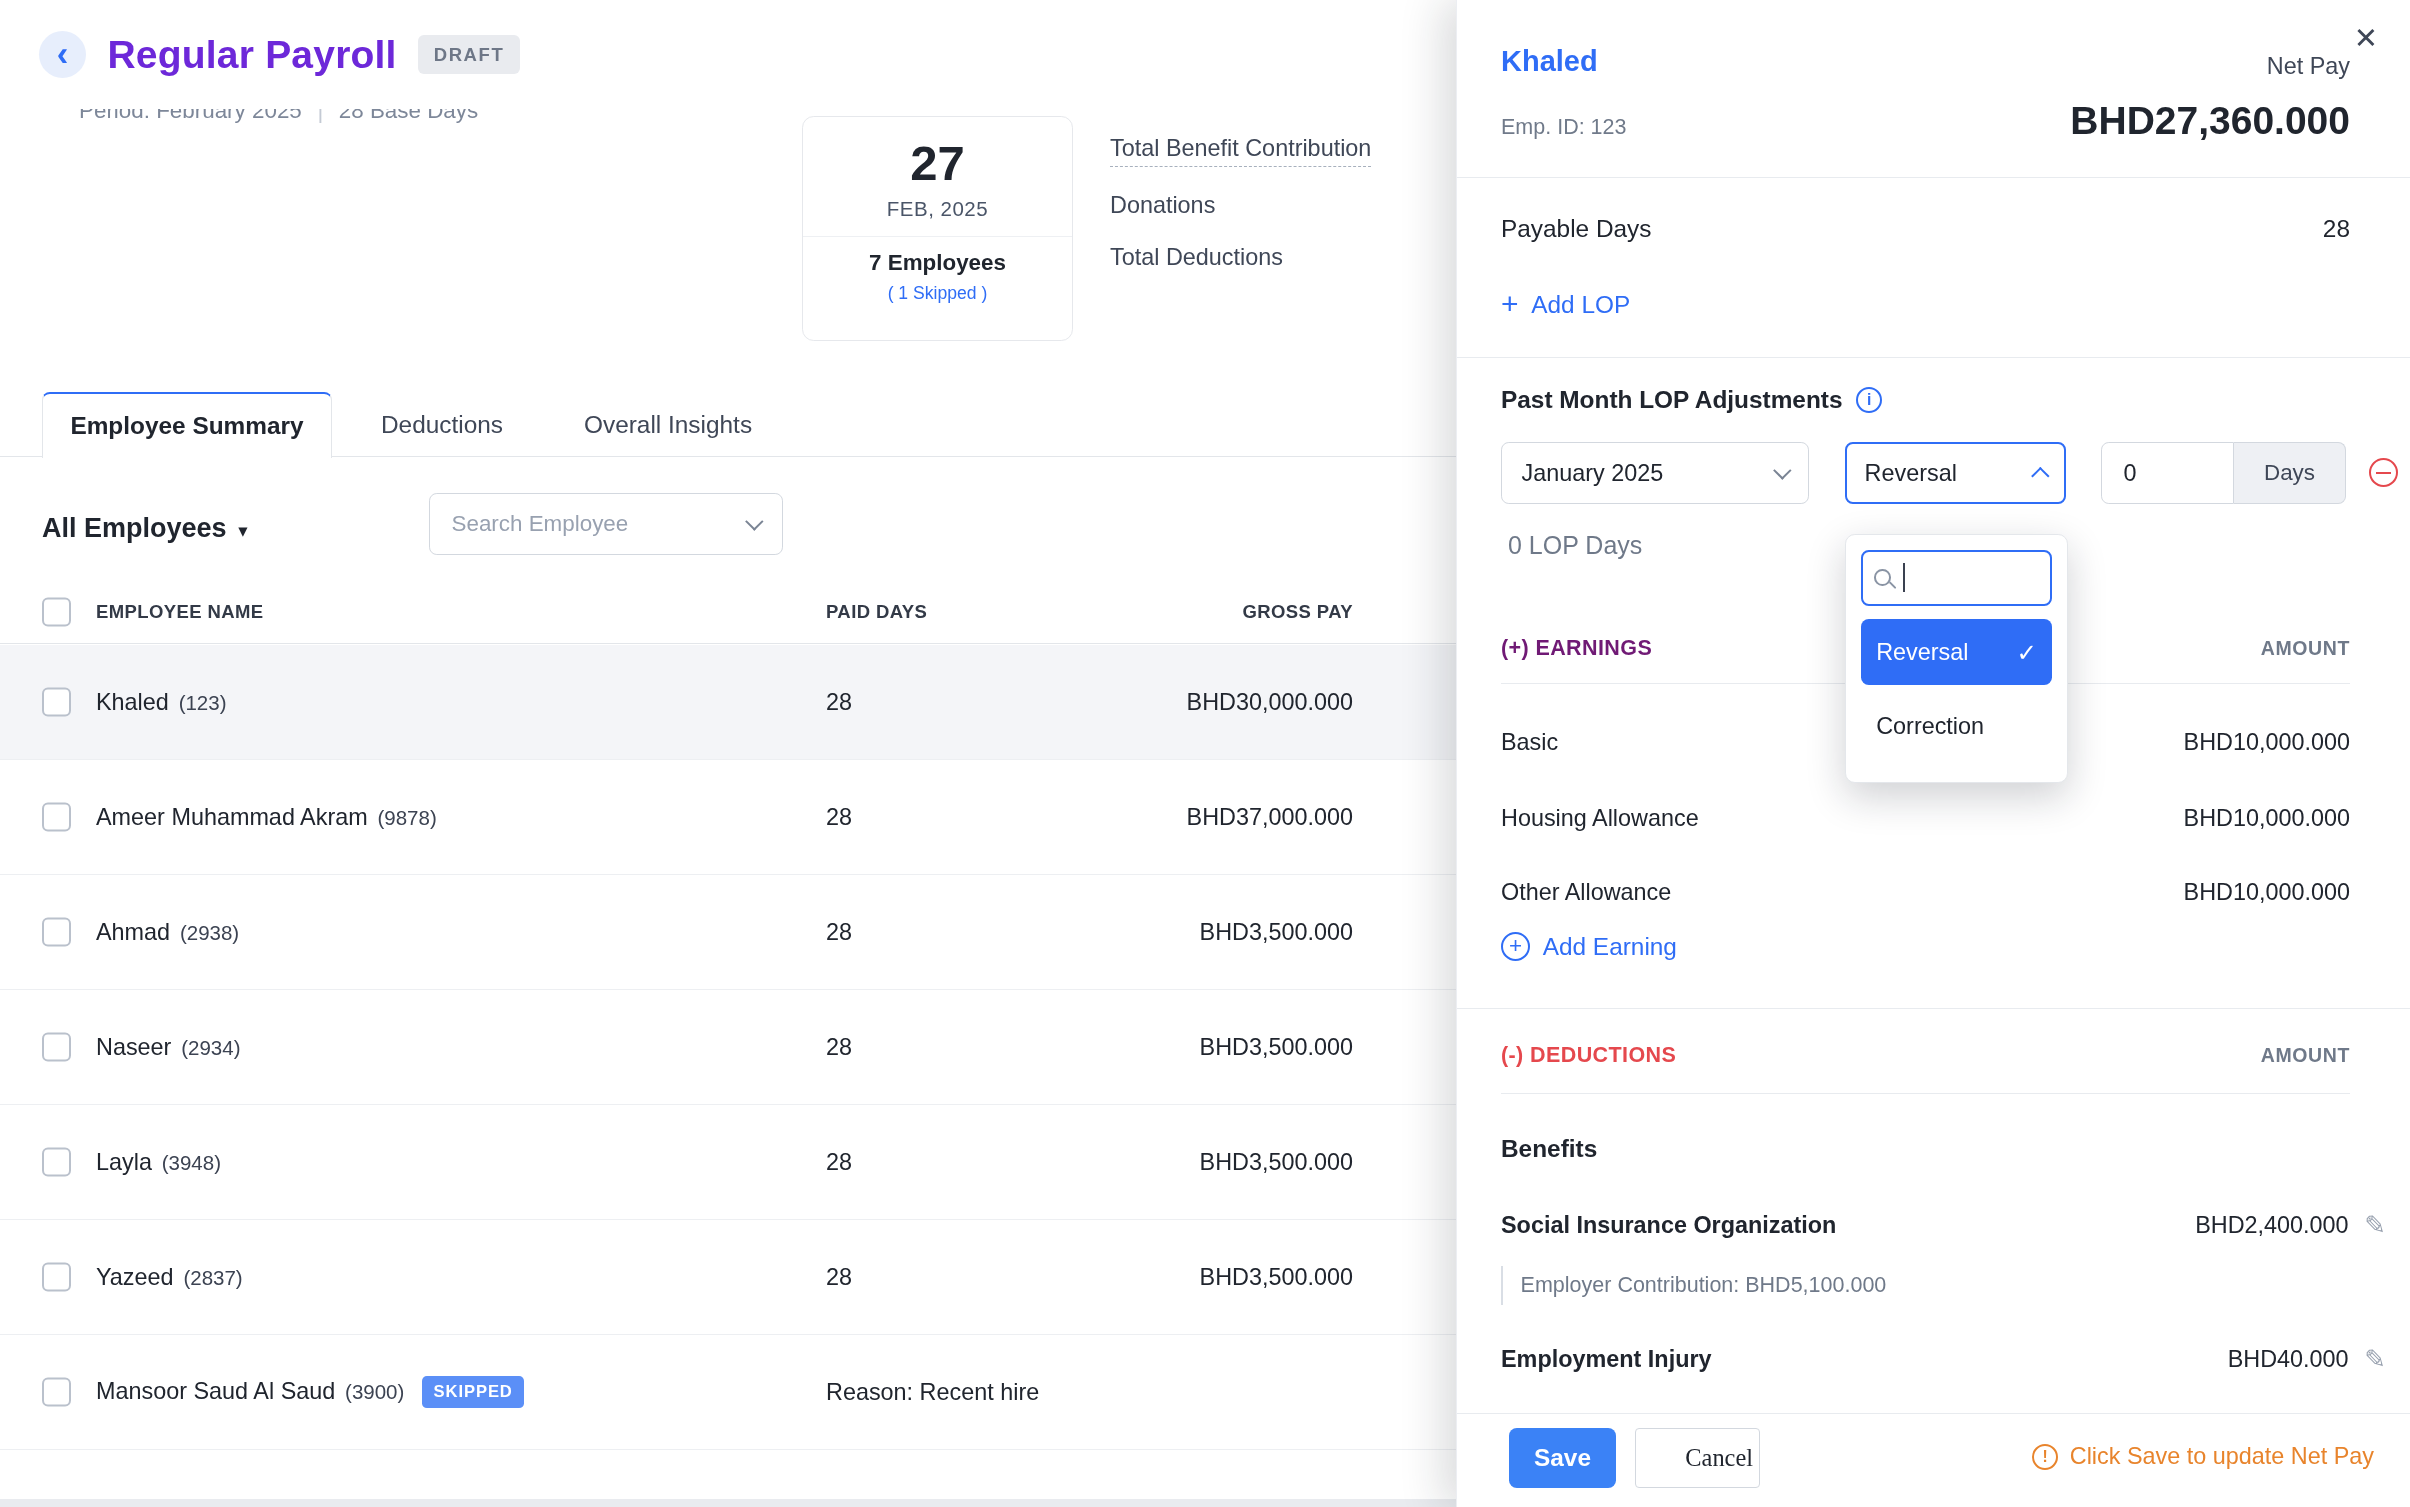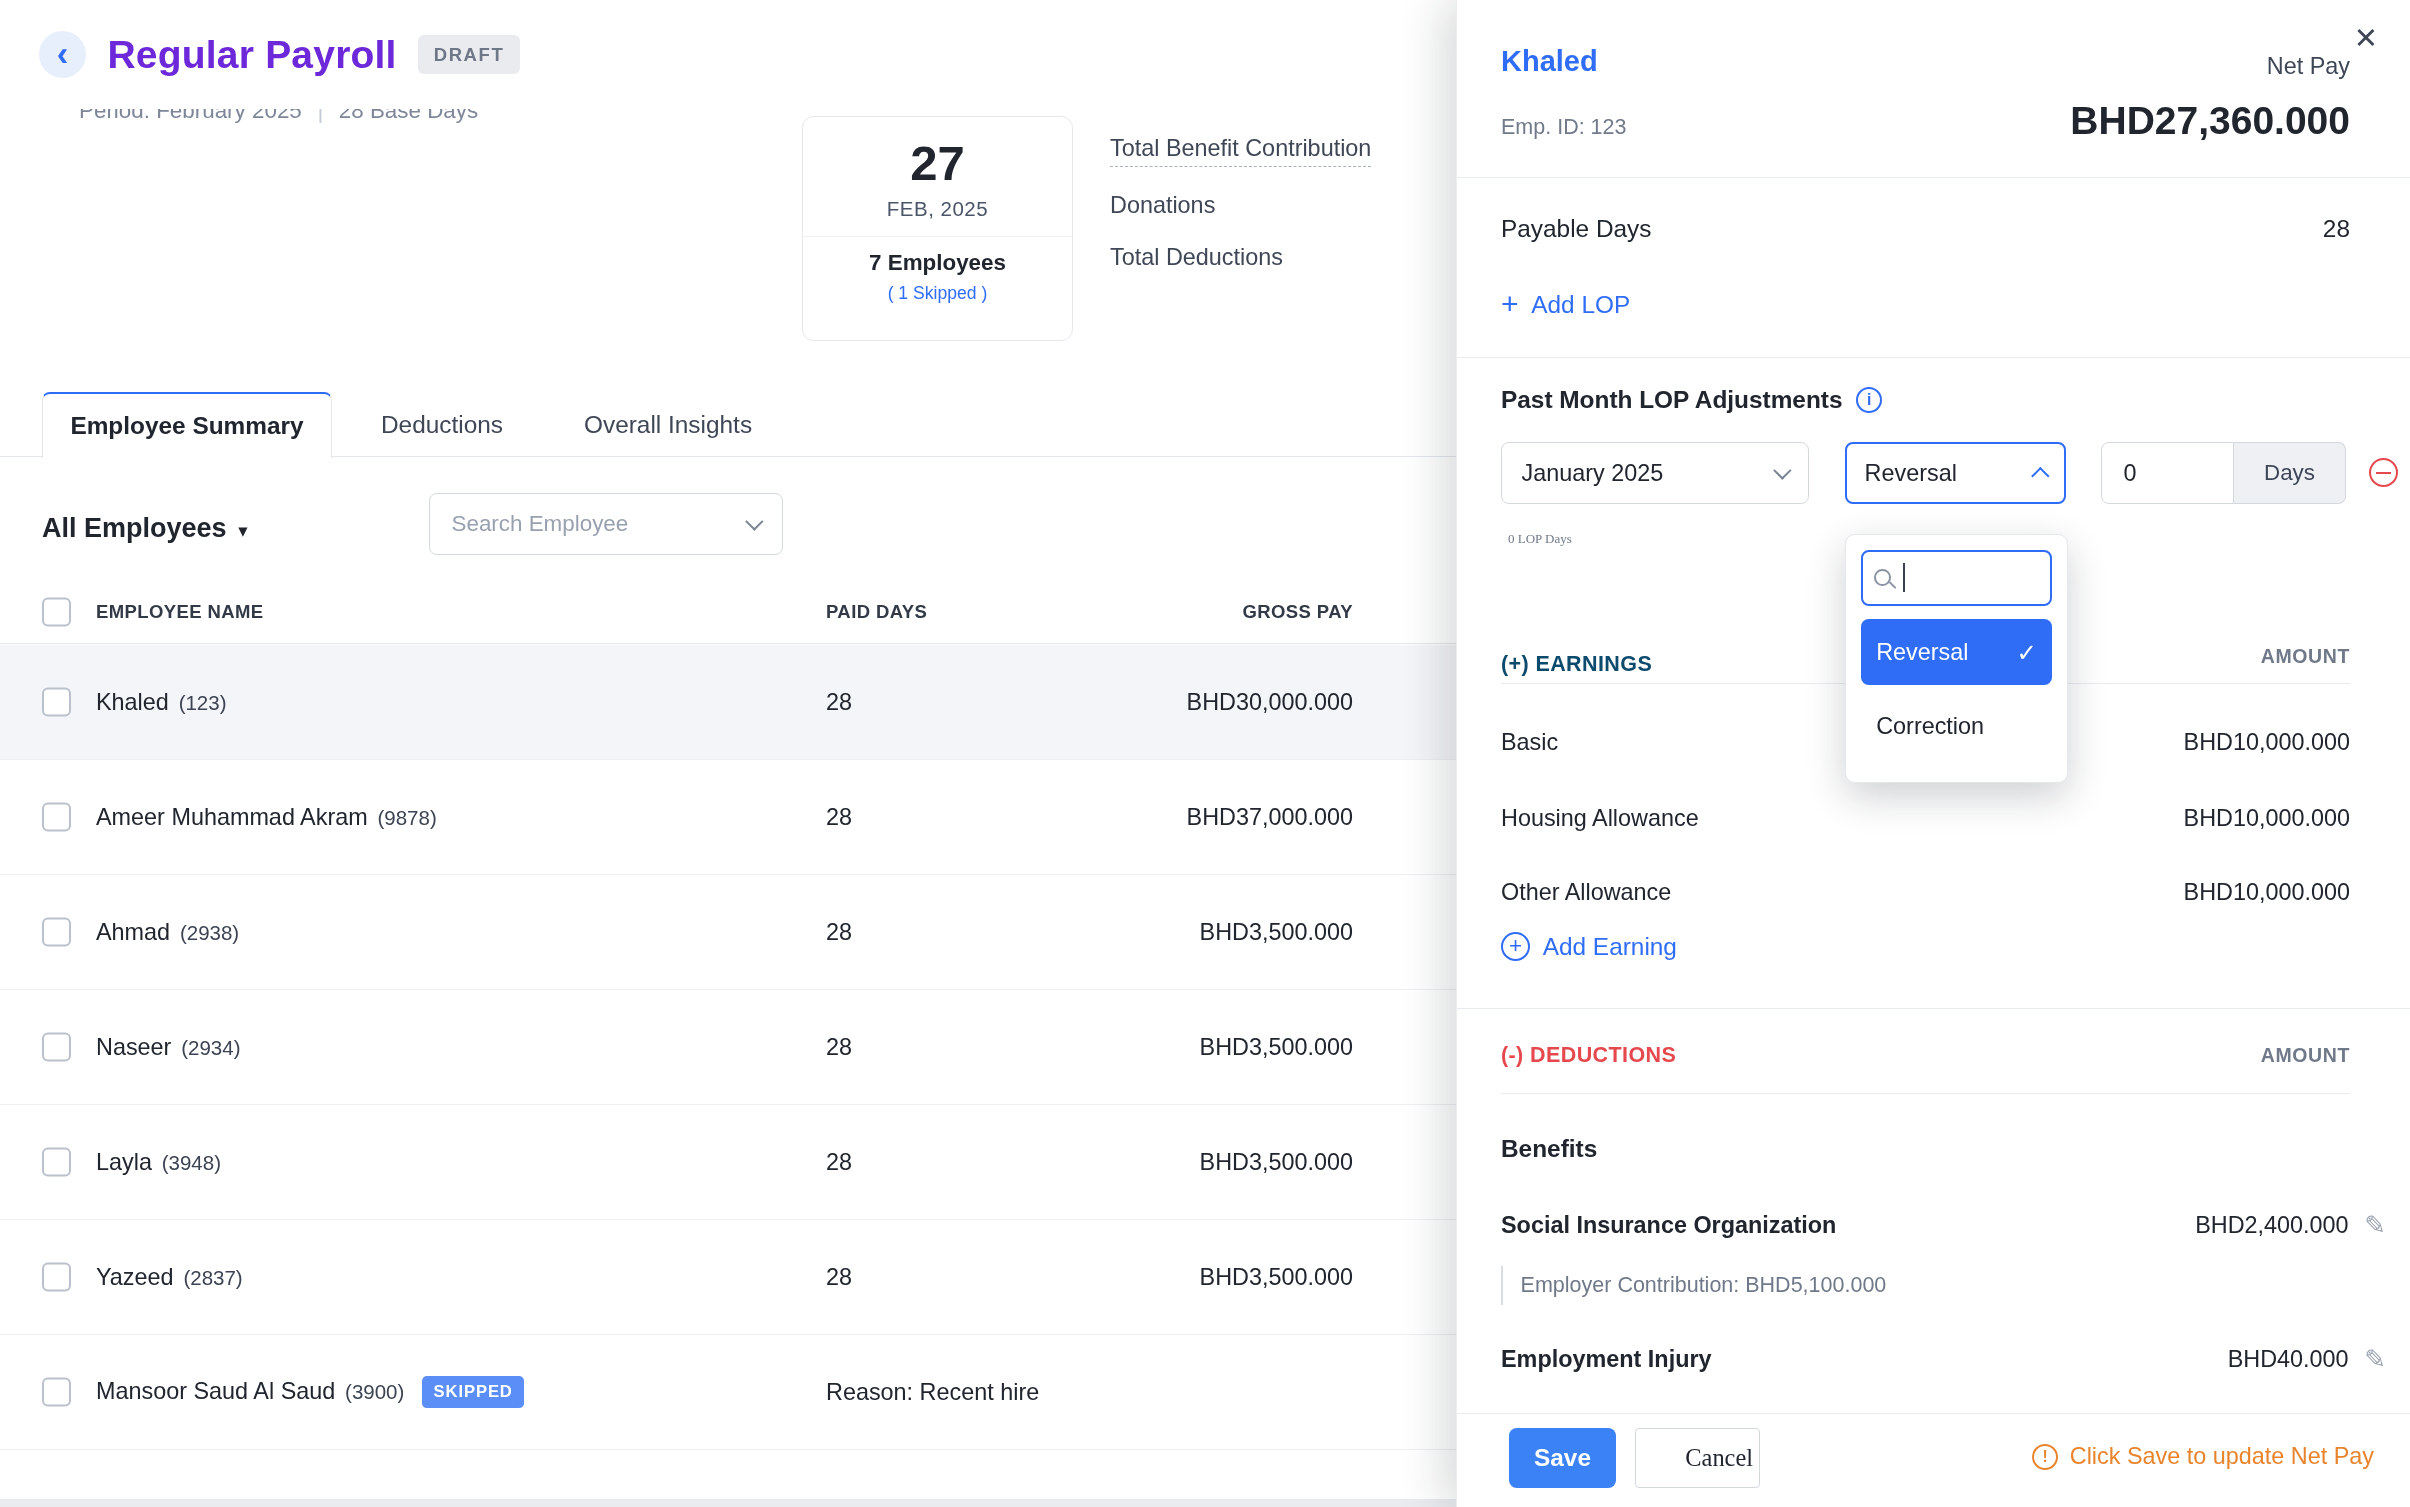--- a/index.html
+++ b/index.html
@@ -127,27 +127,27 @@
   .days-input { width:133px; height:62px; border:1px solid #d3d8df; border-radius:7.8px 0 0 7.8px;
                 padding:0 0 0 21.5px; font-size:23.4px; color:var(--dark); outline:none; background:#fff;
                 font-family:inherit; }
   .days-addon { width:112px; height:62px; border:1px solid #d3d8df; border-left:none; border-radius:0 7.8px 7.8px 0;
                 background:#eef0f4; display:flex; align-items:center; justify-content:center;
                 font-size:22.4px; color:#3f4757; }
   .remove-icon { position:absolute; left:912px; top:458px; width:29px; height:29px; border:2px solid #e5484d;
                  border-radius:50%; cursor:pointer; }
   .remove-icon::after { content:""; position:absolute; left:4.9px; right:4.9px; top:50%; height:2.4px;
                         margin-top:-1px; background:#e5484d; }
-  .lop-hint { position:absolute; left:51px; top:531px; font-size:13px; color:var(--gray);font-family:Liberation Serif, serif; }
+  .lop-hint { position:absolute; left:51px; top:531px; font-size:25px; color:var(--gray); }
 
   .section-head { position:absolute; left:44px; right:61px; display:flex; align-items:center;
                   justify-content:space-between; }
   .earn-head { top:636px; } .ded-head { top:1043px; }
   .sec-title { font-size:21.5px; font-weight:700; letter-spacing:0.4px; }
-  .sec-title.green { color:#0c4a6e;margin-top:16px; } .sec-title.red { color:#e5484d; }
+  .sec-title.green { color:#701a75; } .sec-title.red { color:#e5484d; }
   .amount-label { font-size:19.5px; color:var(--gray); font-weight:700; letter-spacing:0.6px; }
 
   .item-row { position:absolute; left:44px; right:61px; display:flex; align-items:center;
               justify-content:space-between; font-size:23.4px; color:var(--dark); }
   .basic-row{top:729px}.housing-row{top:805px}.other-row{top:879px}
   .benefits-label { position:absolute; left:44px; top:1135px; font-size:24.4px; font-weight:700; color:var(--dark); }
   .ded-row { position:absolute; left:44px; right:25px; display:flex; align-items:center; font-size:23.4px; color:var(--dark); }
   .sio-row{top:1210px}.injury-row{top:1344px}
   .ded-label { flex:1;font-weight:bold; }
   .edit-glyph { margin-left:15.6px; font-size:26px; color:#98a1af; cursor:pointer; }

